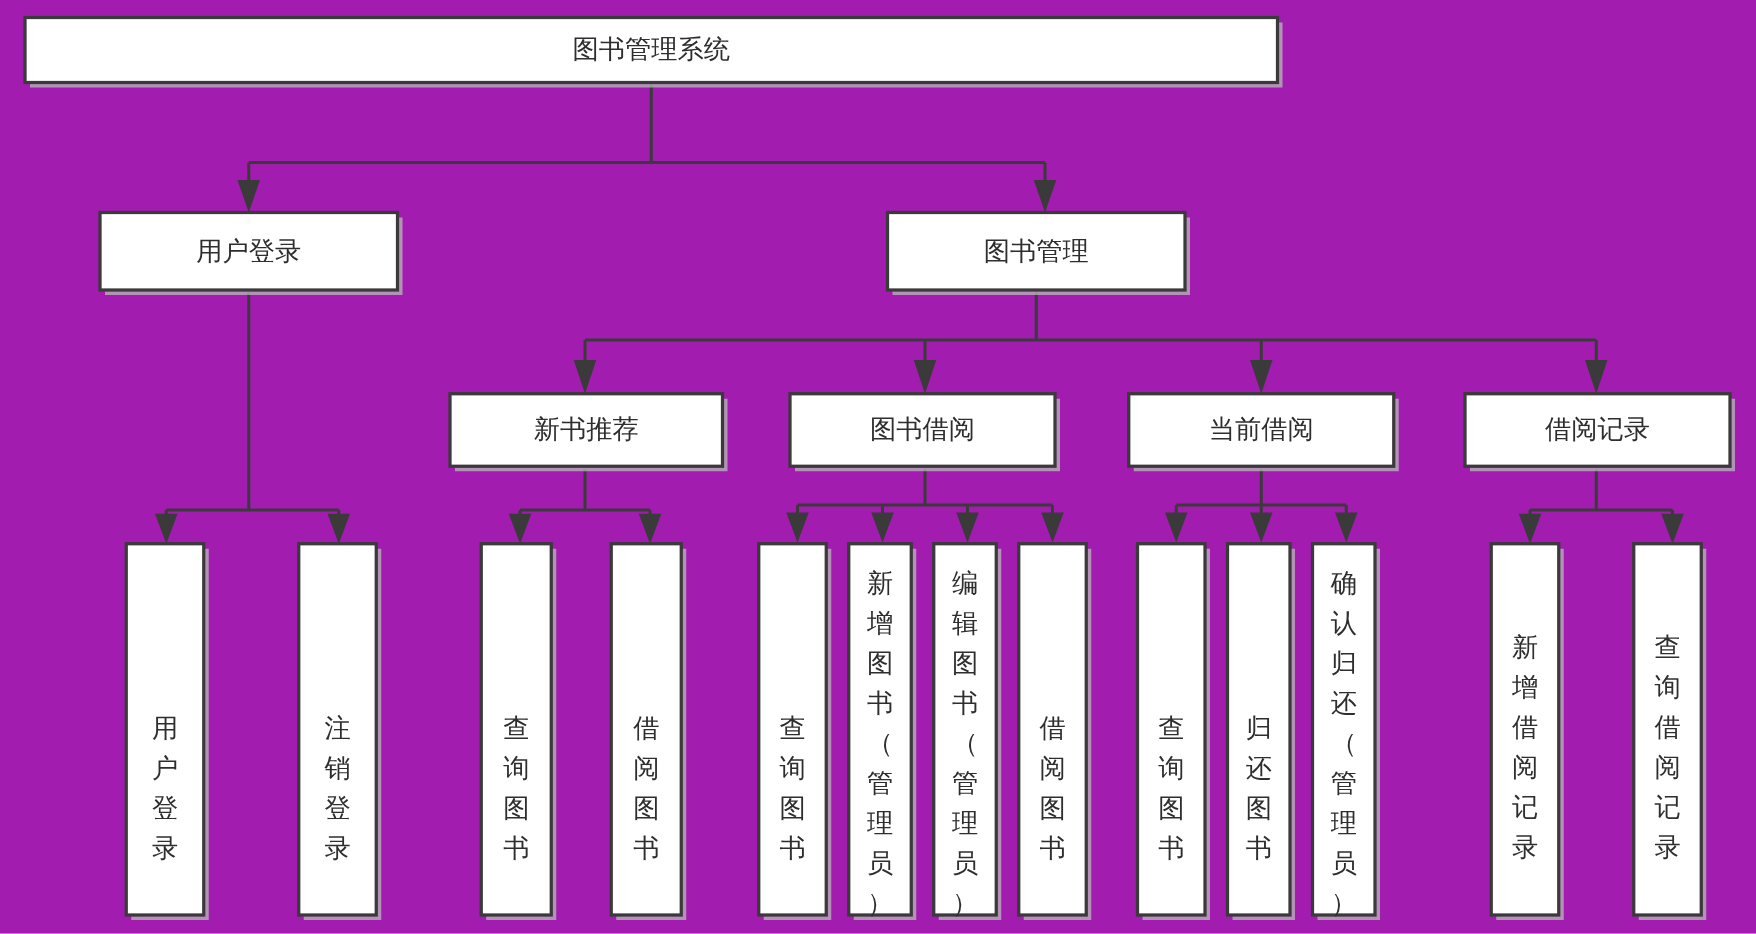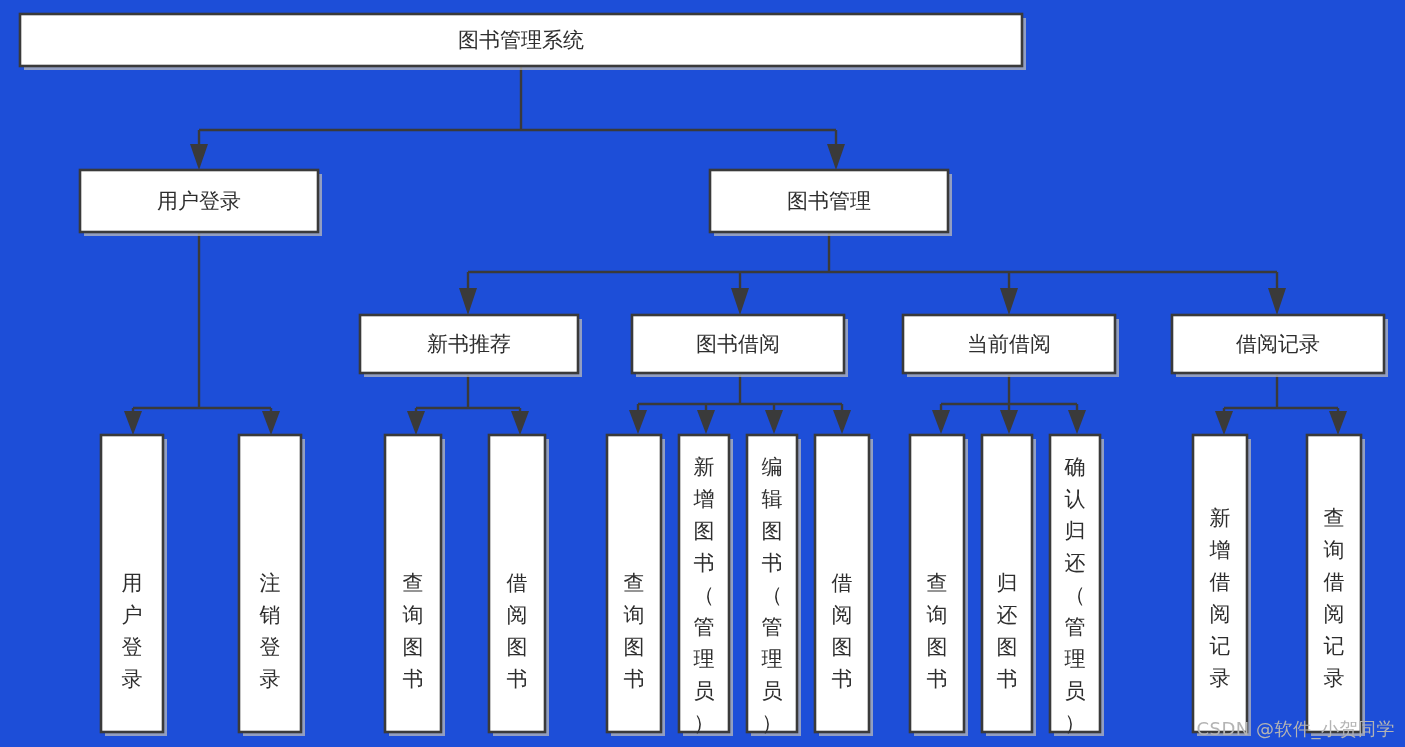--- a/index.html
+++ b/index.html
@@ -11,21 +11,21 @@
   body {
     width: 1405px;
     height: 747px;
     overflow: hidden;
     font-family: "DejaVu Sans", "Liberation Sans", sans-serif;
   }
   #diagram-root {
     position: relative;
     width: 1405px;
     height: 747px;
-    background: #1d4ed8;
+    background: #a21caf;
   }
   svg#diagram-svg {
     position: absolute;
     top: 0;
     left: 0;
     width: 1405px;
     height: 747px;
     display: block;
   }
   .node-rect {
@@ -229,14 +229,13 @@
     </g>
 
     <g>
       <rect class="node-shadow" x="1311" y="439" width="54" height="297"></rect>
       <rect class="node-rect" x="1307" y="435" width="54" height="297"></rect>
       <text class="node-label-vert" x="1334" y="519"><tspan x="1334" y="519" dominant-baseline="middle">查</tspan><tspan x="1334" y="551" dominant-baseline="middle">询</tspan><tspan x="1334" y="583" dominant-baseline="middle">借</tspan><tspan x="1334" y="615" dominant-baseline="middle">阅</tspan><tspan x="1334" y="647" dominant-baseline="middle">记</tspan><tspan x="1334" y="679" dominant-baseline="middle">录</tspan></text>
     </g>
 
   </svg>
 
-  <div class="watermark">CSDN @软件_小贺同学</div>
 </div>
 
 </body></html>

